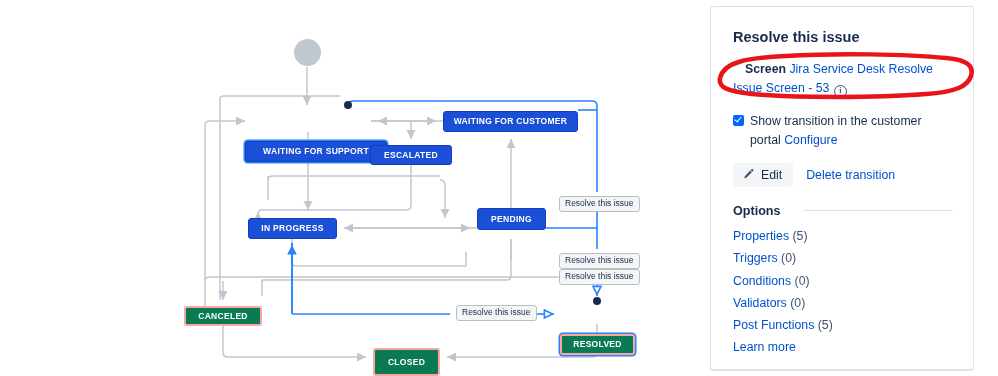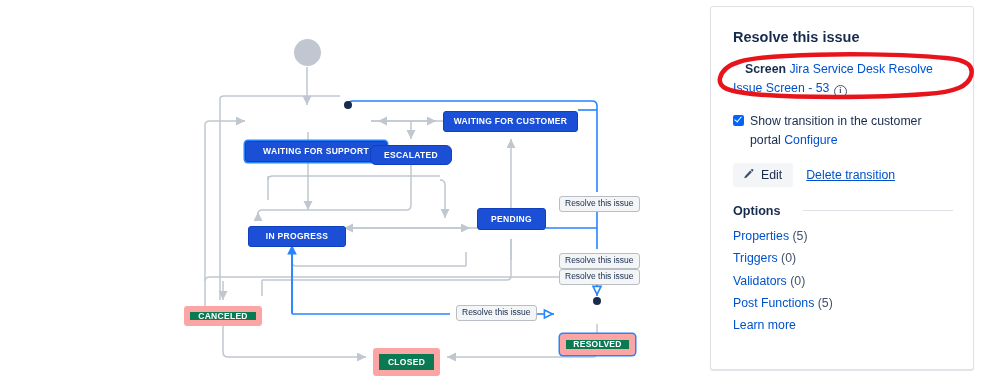--- a/index.html
+++ b/index.html
@@ -25,21 +25,21 @@
     color:#ffffff;
     font-size:8.5px;
     font-weight:bold;
     letter-spacing:.3px;
     border-radius:3px;
     white-space:nowrap;
     text-align:center;
     line-height:1;
   }
   .node.blue{background:#1a4fd6;border:1px solid #1040c0;}
-  .node.green{background:#0a7a52;border:6px solid #fca5a5;}
+  .node.green{background:#0a7a52;border:2px solid #fca5a5;}
   .node.selected{box-shadow:0 0 0 1.5px #2684ff;}
 
   .edge-label{
     position:absolute;
     box-sizing:border-box;
     background:#f4f5f7;
     border:1px solid #b9bdc4;
     border-radius:3px;
     font-size:8.5px;
     color:#172b4d;
@@ -142,21 +142,20 @@
     color:#172b4d;
     font-family:"Liberation Sans", sans-serif;
     cursor:pointer;
   }
   .pencil{margin-right:6px;display:flex;align-items:center;}
   #delete-transition{
     font-size:12.3px;
     margin-left:13px;
     color:#0052cc;
     cursor:pointer;
-    text-decoration:underline;
   }
 
   #options-head{
     display:flex;align-items:center;
     margin-bottom:7px;
   }
   #options-head .ttl{
     font-size:12.6px;font-weight:bold;color:#172b4d;
     margin-right:22px;white-space:nowrap;
   }
@@ -264,24 +263,24 @@
   </svg>
 
   <div class="start-node" style="left:294px;top:39px;"></div>
 
   <div class="node blue selected" style="left:245px;top:111px;width:142px;height:21px;margin-top:30px;">
     <span>WAITING FOR SUPPORT</span>
   </div>
   <div class="node blue" style="left:443px;top:111px;width:135px;height:21px;">
     <span>WAITING FOR CUSTOMER</span>
   </div>
-  <div class="node blue" style="left:370px;top:145px;width:82px;height:20px;border-radius:6px;">
+  <div class="node blue" style="left:370px;top:145px;width:82px;height:20px;">
     <span>ESCALATED</span>
   </div>
-  <div class="node blue" style="left:248px;top:226px;width:98px;height:21px;">
+  <div class="node blue" style="left:248px;top:218px;width:89px;height:21px;">
     <span>IN PROGRESS</span>
   </div>
   <div class="node blue" style="left:477px;top:208px;width:69px;height:22px;">
     <span>PENDING</span>
   </div>
   <div class="node green" style="left:184px;top:306px;width:78px;height:20px;">
     <span>CANCELED</span>
   </div>
   <div class="node green selected" style="left:560px;top:303px;width:75px;height:21px;margin-top:31px;">
     <span>RESOLVED</span>
@@ -337,20 +336,24 @@
 
   <div class="opt">
     <span>Properties</span>
     <span class="count">(5)</span>
   </div>
   <div class="opt">
     <span>Triggers</span>
     <span class="count">(0)</span>
   </div>
   <div class="opt">
+    <span>Conditions</span>
+    <span class="count">(0)</span>
+  </div>
+  <div class="opt">
     <span>Validators</span>
     <span class="count">(0)</span>
   </div>
   <div class="opt">
     <span>Post Functions</span>
     <span class="count">(5)</span>
   </div>
   <div class="opt">
     <span>Learn more</span>
     <span class="count"></span>

